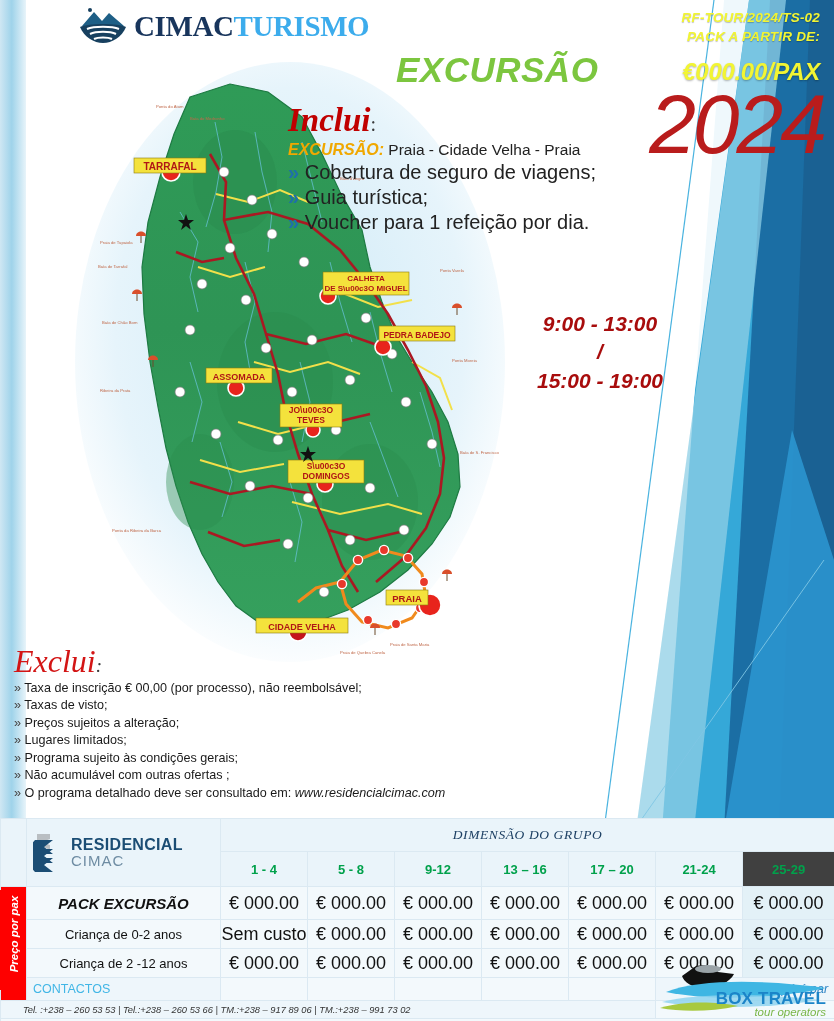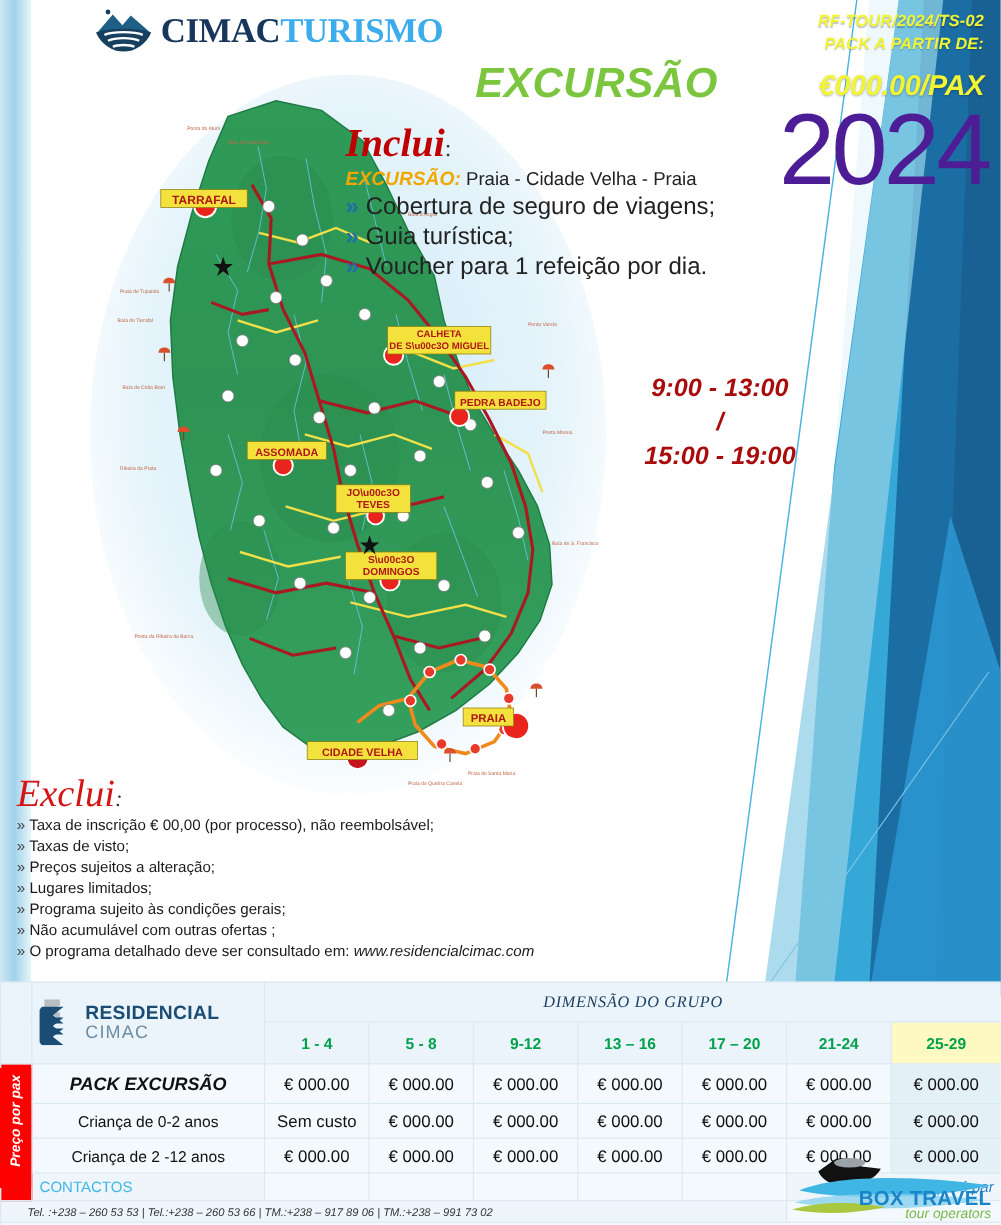--- a/index.html
+++ b/index.html
@@ -26,21 +26,21 @@
   .logo-text .b{color:#3cacec;}
 
   
   .ref{position:absolute;right:14px;top:8px;text-align:right;
       font-size:13.5px;font-weight:700;font-style:italic;color:#f2f533;
       letter-spacing:.2px;line-height:1.42;text-shadow:0 1px 1px rgba(0,0,0,.25);z-index:6;}
   .price-big{position:absolute;right:14px;top:58px;text-align:right;
       font-size:24px;font-weight:700;font-style:italic;color:#f2f533;
       letter-spacing:-.3px;text-shadow:0 1px 2px rgba(0,0,0,.3);z-index:6;}
   .year{position:absolute;right:10px;top:82px;
-      font-size:84px;font-weight:400;color:#4c1d95;line-height:1;letter-spacing:-3px;z-index:6;}
+      font-size:84px;font-weight:400;color:#b91c1c;line-height:1;letter-spacing:-3px;z-index:6;font-style:italic;}
 
   
   .exc-title{position:absolute;left:396px;top:50px;
       font-size:35px;font-weight:700;font-style:italic;color:#7cc63f;
       letter-spacing:.5px;z-index:5;}
 
   
   .inclui{position:absolute;left:288px;top:104px;z-index:5;}
   .inclui h2{margin:0;font-family:"Liberation Serif",serif;font-style:italic;
       font-size:33px;font-weight:700;color:#c00000;line-height:1;}
@@ -68,24 +68,24 @@
   .mapwrap{position:absolute;left:40px;top:62px;width:520px;height:610px;z-index:3;}
 
   
   .tbl{position:absolute;left:0;top:818px;width:834px;height:203px;background:#eef6fb;z-index:8;}
   table{border-collapse:collapse;width:834px;table-layout:fixed;}
   td,th{border:1px solid #dbe9f2;padding:0;}
   .brandcell{background:#eaf4fa;}
   .dim{background:#eaf4fa;text-align:center;font-family:"Liberation Serif",serif;
       font-style:italic;font-size:13.5px;color:#1c3f63;letter-spacing:.6px;}
   .grp{background:#eaf4fa;text-align:center;font-size:13px;font-weight:700;color:#00a14b;}
-  .grp.last{background:#fef9c3;}
+  .grp.last{background:#404040;}
   .rowlbl{font-size:13px;color:#111;text-align:center;background:#f3f9fc;}
   .rowlbl.pack{font-weight:700;font-style:italic;font-size:15px;}
-  .pv{background:#f3f9fc;font-size:14px;color:#111;text-align:center;}
+  .pv{background:#f3f9fc;font-size:18px;color:#111;text-align:center;}
   .pv.last{background:#e3f1f7;}
   .redbar{position:absolute;left:0;top:890px;width:26px;height:100px;background:#fe0000;z-index:9;}
   .redbar span{position:absolute;left:-31px;top:38px;width:90px;text-align:center;
       transform:rotate(-90deg);color:#fff;font-size:11.5px;font-style:italic;font-weight:700;
       white-space:nowrap;}
   .contactos{color:#41b6e6;font-size:12.5px;padding-left:6px;}
   .opere{color:#2f83c4;font-size:12.5px;font-style:italic;text-align:right;padding-right:6px;}
   .phones{font-size:9.3px;color:#333;font-style:italic;padding-left:22px;white-space:nowrap;}
 
   

